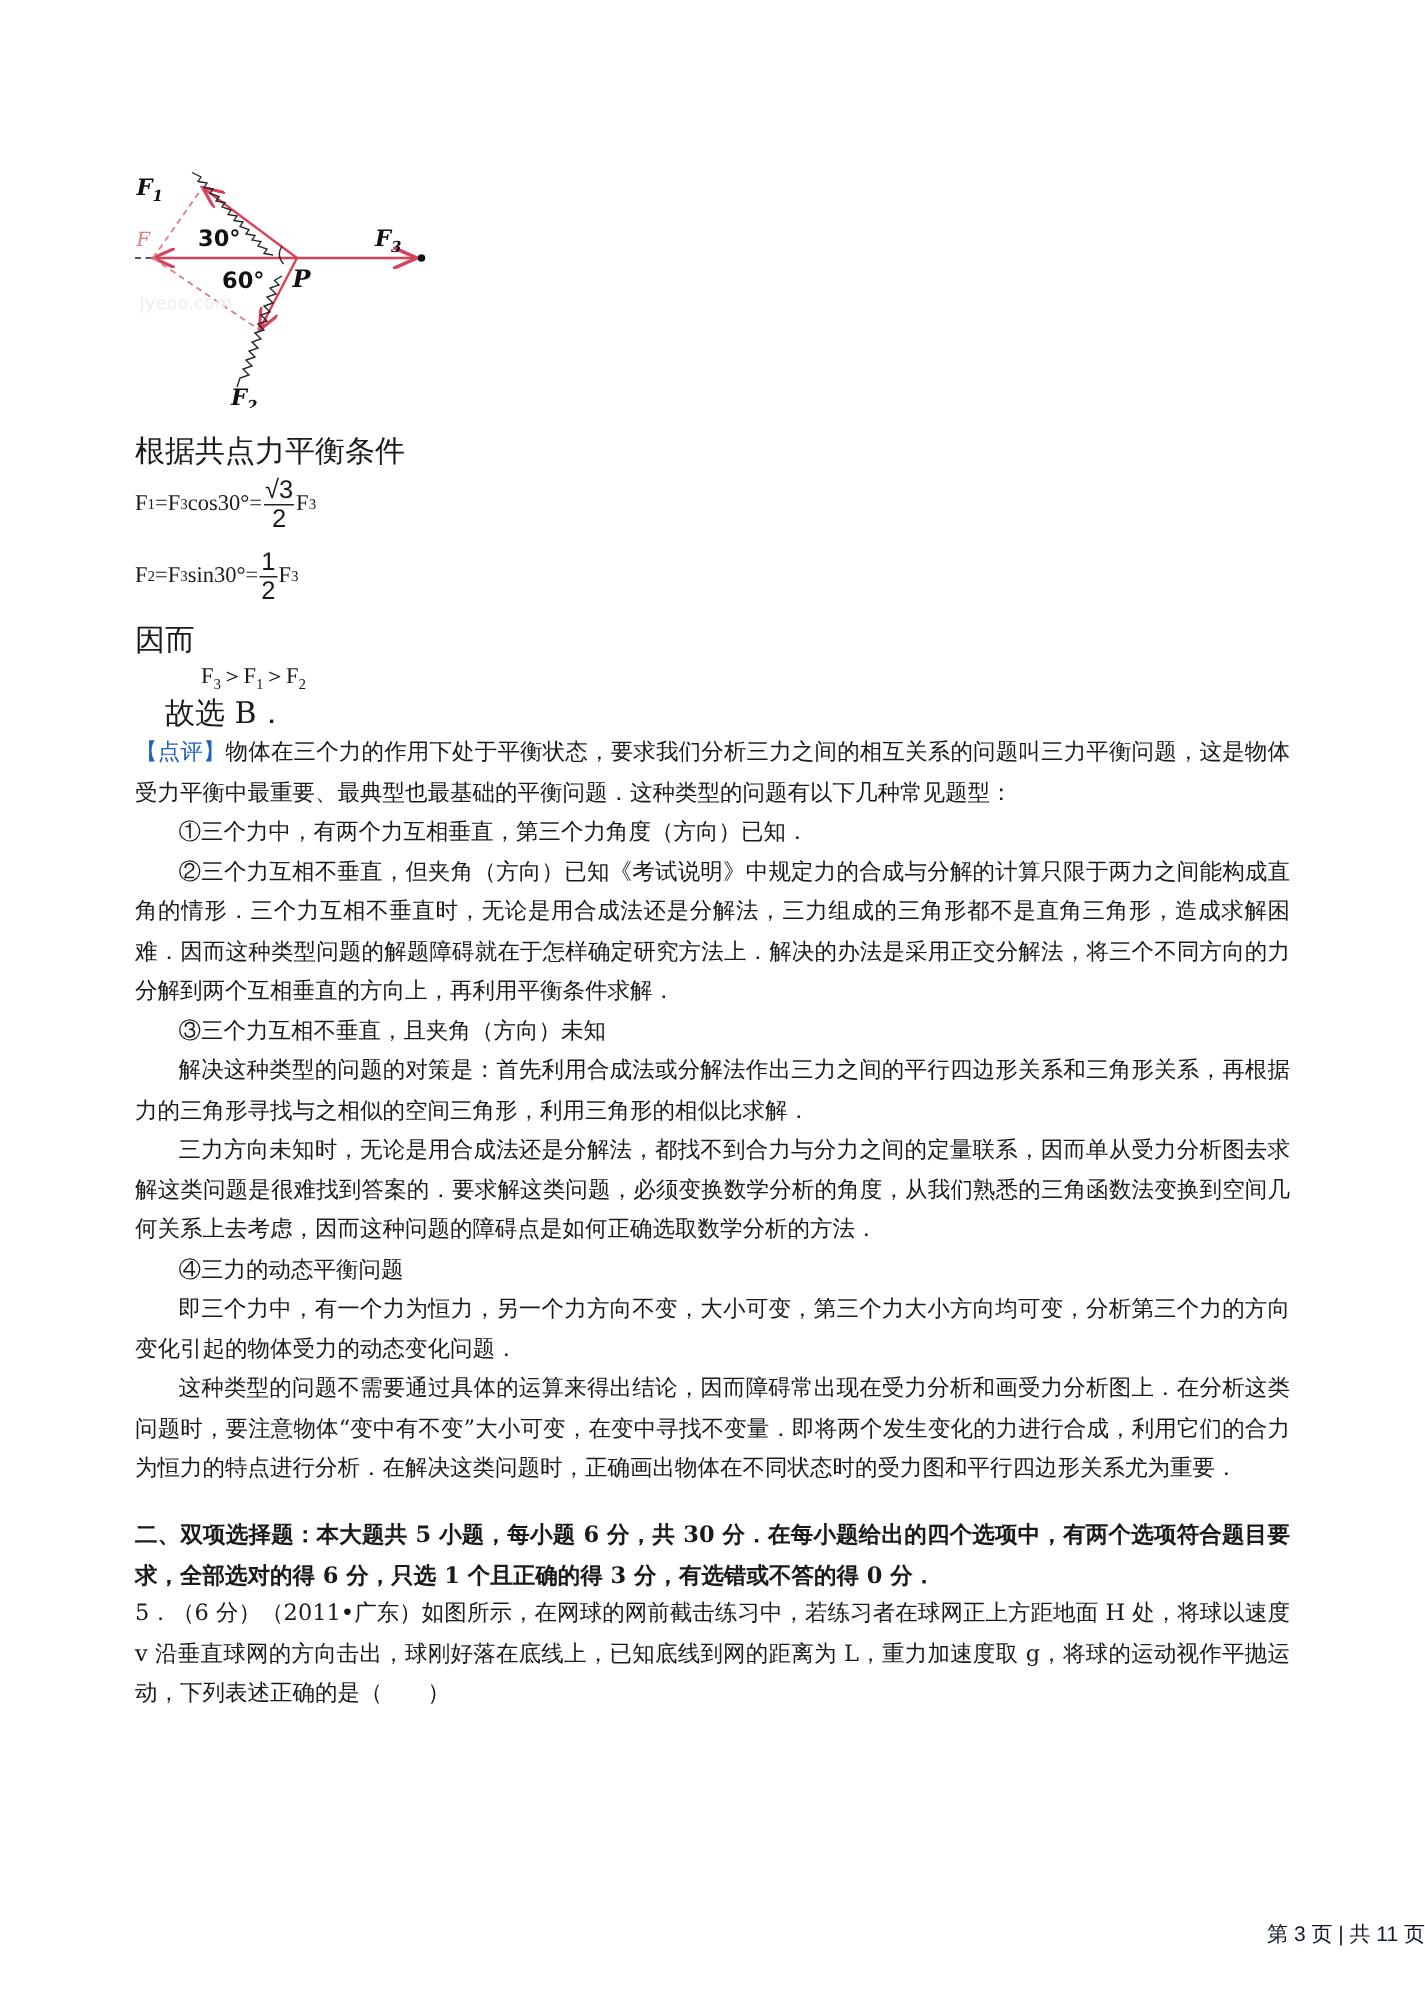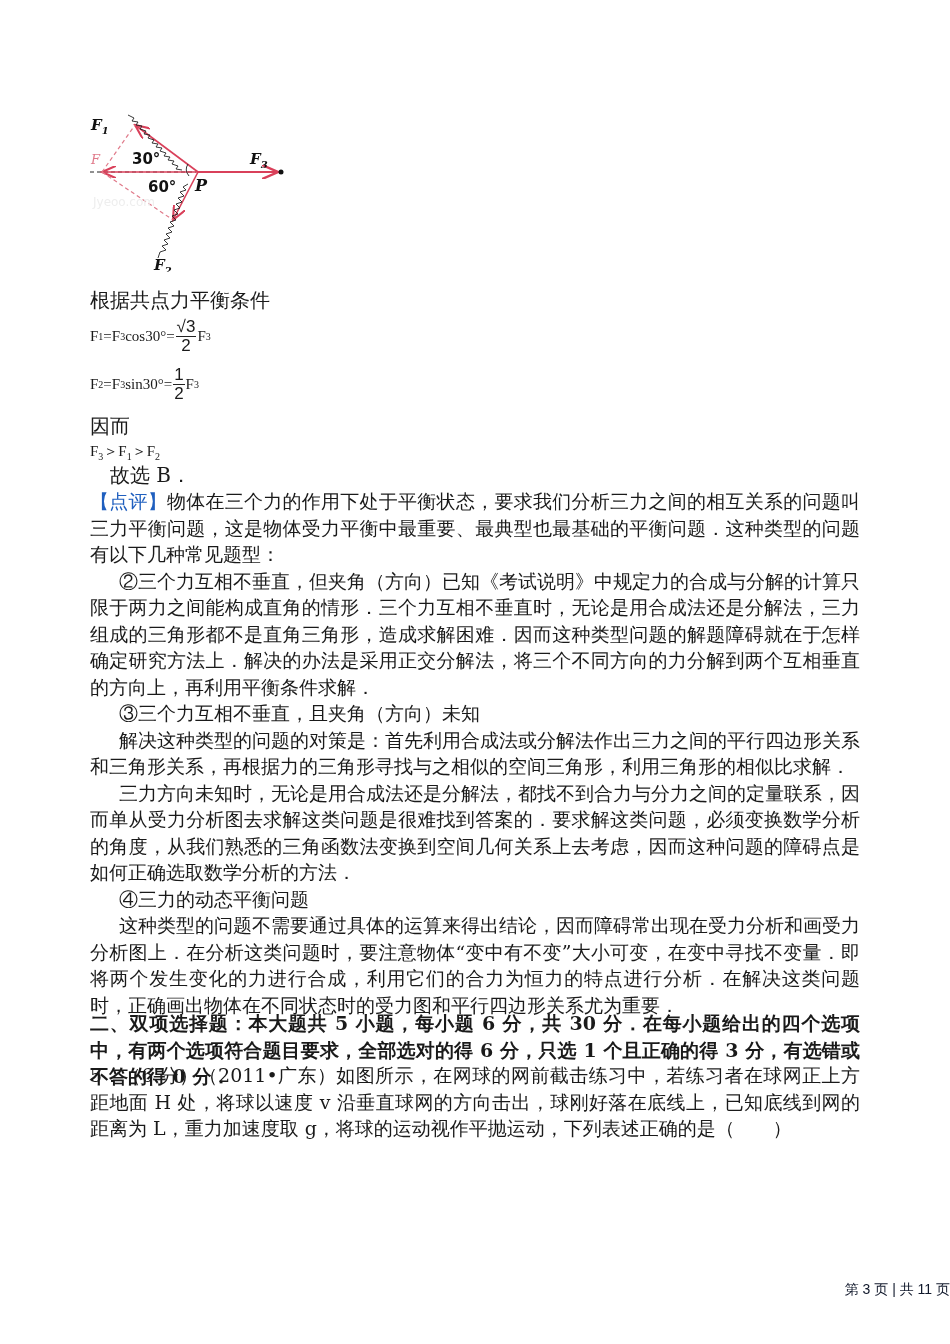--- a/index.html
+++ b/index.html
@@ -1,21 +1,21 @@
 <!DOCTYPE html>
 <html><head>
 <meta charset="utf-8">
 <style>
   html, body { margin:0; padding:0; background:#ffffff; }
   body { width:950px; height:1344px; position:relative; overflow:hidden;
          font-family: "DejaVu Serif", "Liberation Serif", serif; color:#1a1a1a; }
   .page { position:absolute; left:0; top:0; width:866px; height:1344px;padding-left:30px; }
   .figure { position:absolute; left:88px; top:112px; width:200px; height:160px; }
   .line { position:absolute; left:90px; font-size:20px; line-height:20px; white-space:nowrap; }
-  .para { position:absolute; left:90px; width:770px; font-size:19px; line-height:26.5px; }
+  .para { position:absolute; left:90px; width:770px; font-size:15px; line-height:26.5px; }
   .para p { margin:0; text-align:justify; text-align-last:left; }
   .indent { text-indent:29px; }
   .hl { color:#1f5fbf; }
   .eq { position:absolute; left:90px; font-family:"Liberation Serif", serif; font-size:15px; white-space:nowrap; display:flex; align-items:center; }
   .eq sub { font-size:10px; vertical-align:-3px; }
   .frac { display:inline-flex; flex-direction:column; align-items:center; margin:0 1px; font-family:"Liberation Sans", sans-serif; font-size:17px; line-height:18px; }
   .frac .num { border-bottom:1px solid #222; padding:0 1px; }
   .bold { font-weight:bold; }
   .footer { position:absolute; left:0; width:950px; top:1281px; text-align:right; font-family:"Liberation Sans", sans-serif; font-size:14px; color:#0f172a; }
 </style>
@@ -84,32 +84,34 @@
       <span>sin30°=</span>
     <span class="frac">
         <span class="num">1</span>
         <span>2</span>
       </span>
     <span>F</span>
       <sub>3</sub>
   </div>
 
   <div class="line" style="top:416px;">因而</div>
-  <div class="line" style="top:441px; font-family:'Liberation Serif', serif; font-size:15px;">
+  <div class="line" style="top:441px; font-family:'Liberation Serif', serif; font-size:15px;margin-left:44px;">
     <span>F</span><sub style="font-size:10px;">3</sub><span>＞F</span><sub style="font-size:10px;">1</sub><span>＞F</span><sub style="font-size:10px;">2</sub>
   </div>
   <div class="line" style="top:465px;margin-left:20px;">故选 B．</div>
 
   <div class="para" style="top:488px;">
     <p><span class="hl">【点评】</span><span>物体在三个力的作用下处于平衡状态，要求我们分析三力之间的相互关系的问题叫三力平衡问题，这是物体受力平衡中最重要、最典型也最基础的平衡问题．这种类型的问题有以下几种常见题型：</span></p>
+    <p class="indent">①三个力中，有两个力互相垂直，第三个力角度（方向）已知．</p>
     <p class="indent">②三个力互相不垂直，但夹角（方向）已知《考试说明》中规定力的合成与分解的计算只限于两力之间能构成直角的情形．三个力互相不垂直时，无论是用合成法还是分解法，三力组成的三角形都不是直角三角形，造成求解困难．因而这种类型问题的解题障碍就在于怎样确定研究方法上．解决的办法是采用正交分解法，将三个不同方向的力分解到两个互相垂直的方向上，再利用平衡条件求解．</p>
     <p class="indent">③三个力互相不垂直，且夹角（方向）未知</p>
     <p class="indent">解决这种类型的问题的对策是：首先利用合成法或分解法作出三力之间的平行四边形关系和三角形关系，再根据力的三角形寻找与之相似的空间三角形，利用三角形的相似比求解．</p>
     <p class="indent">三力方向未知时，无论是用合成法还是分解法，都找不到合力与分力之间的定量联系，因而单从受力分析图去求解这类问题是很难找到答案的．要求解这类问题，必须变换数学分析的角度，从我们熟悉的三角函数法变换到空间几何关系上去考虑，因而这种问题的障碍点是如何正确选取数学分析的方法．</p>
     <p class="indent">④三力的动态平衡问题</p>
+    <p class="indent">即三个力中，有一个力为恒力，另一个力方向不变，大小可变，第三个力大小方向均可变，分析第三个力的方向变化引起的物体受力的动态变化问题．</p>
     <p class="indent">这种类型的问题不需要通过具体的运算来得出结论，因而障碍常出现在受力分析和画受力分析图上．在分析这类问题时，要注意物体“变中有不变”大小可变，在变中寻找不变量．即将两个发生变化的力进行合成，利用它们的合力为恒力的特点进行分析．在解决这类问题时，正确画出物体在不同状态时的受力图和平行四边形关系尤为重要．</p>
   </div>
 
   <div class="para bold" style="top:1010px;">
     <p>二、双项选择题：本大题共 5 小题，每小题 6 分，共 30 分．在每小题给出的四个选项中，有两个选项符合题目要求，全部选对的得 6 分，只选 1 个且正确的得 3 分，有选错或不答的得 0 分．</p>
   </div>
   <div class="para" style="top:1062px;">
     <p>5．（6 分）（2011•广东）如图所示，在网球的网前截击练习中，若练习者在球网正上方距地面 H 处，将球以速度 v 沿垂直球网的方向击出，球刚好落在底线上，已知底线到网的距离为 L，重力加速度取 g，将球的运动视作平抛运动，下列表述正确的是（　　）</p>
   </div>
 

